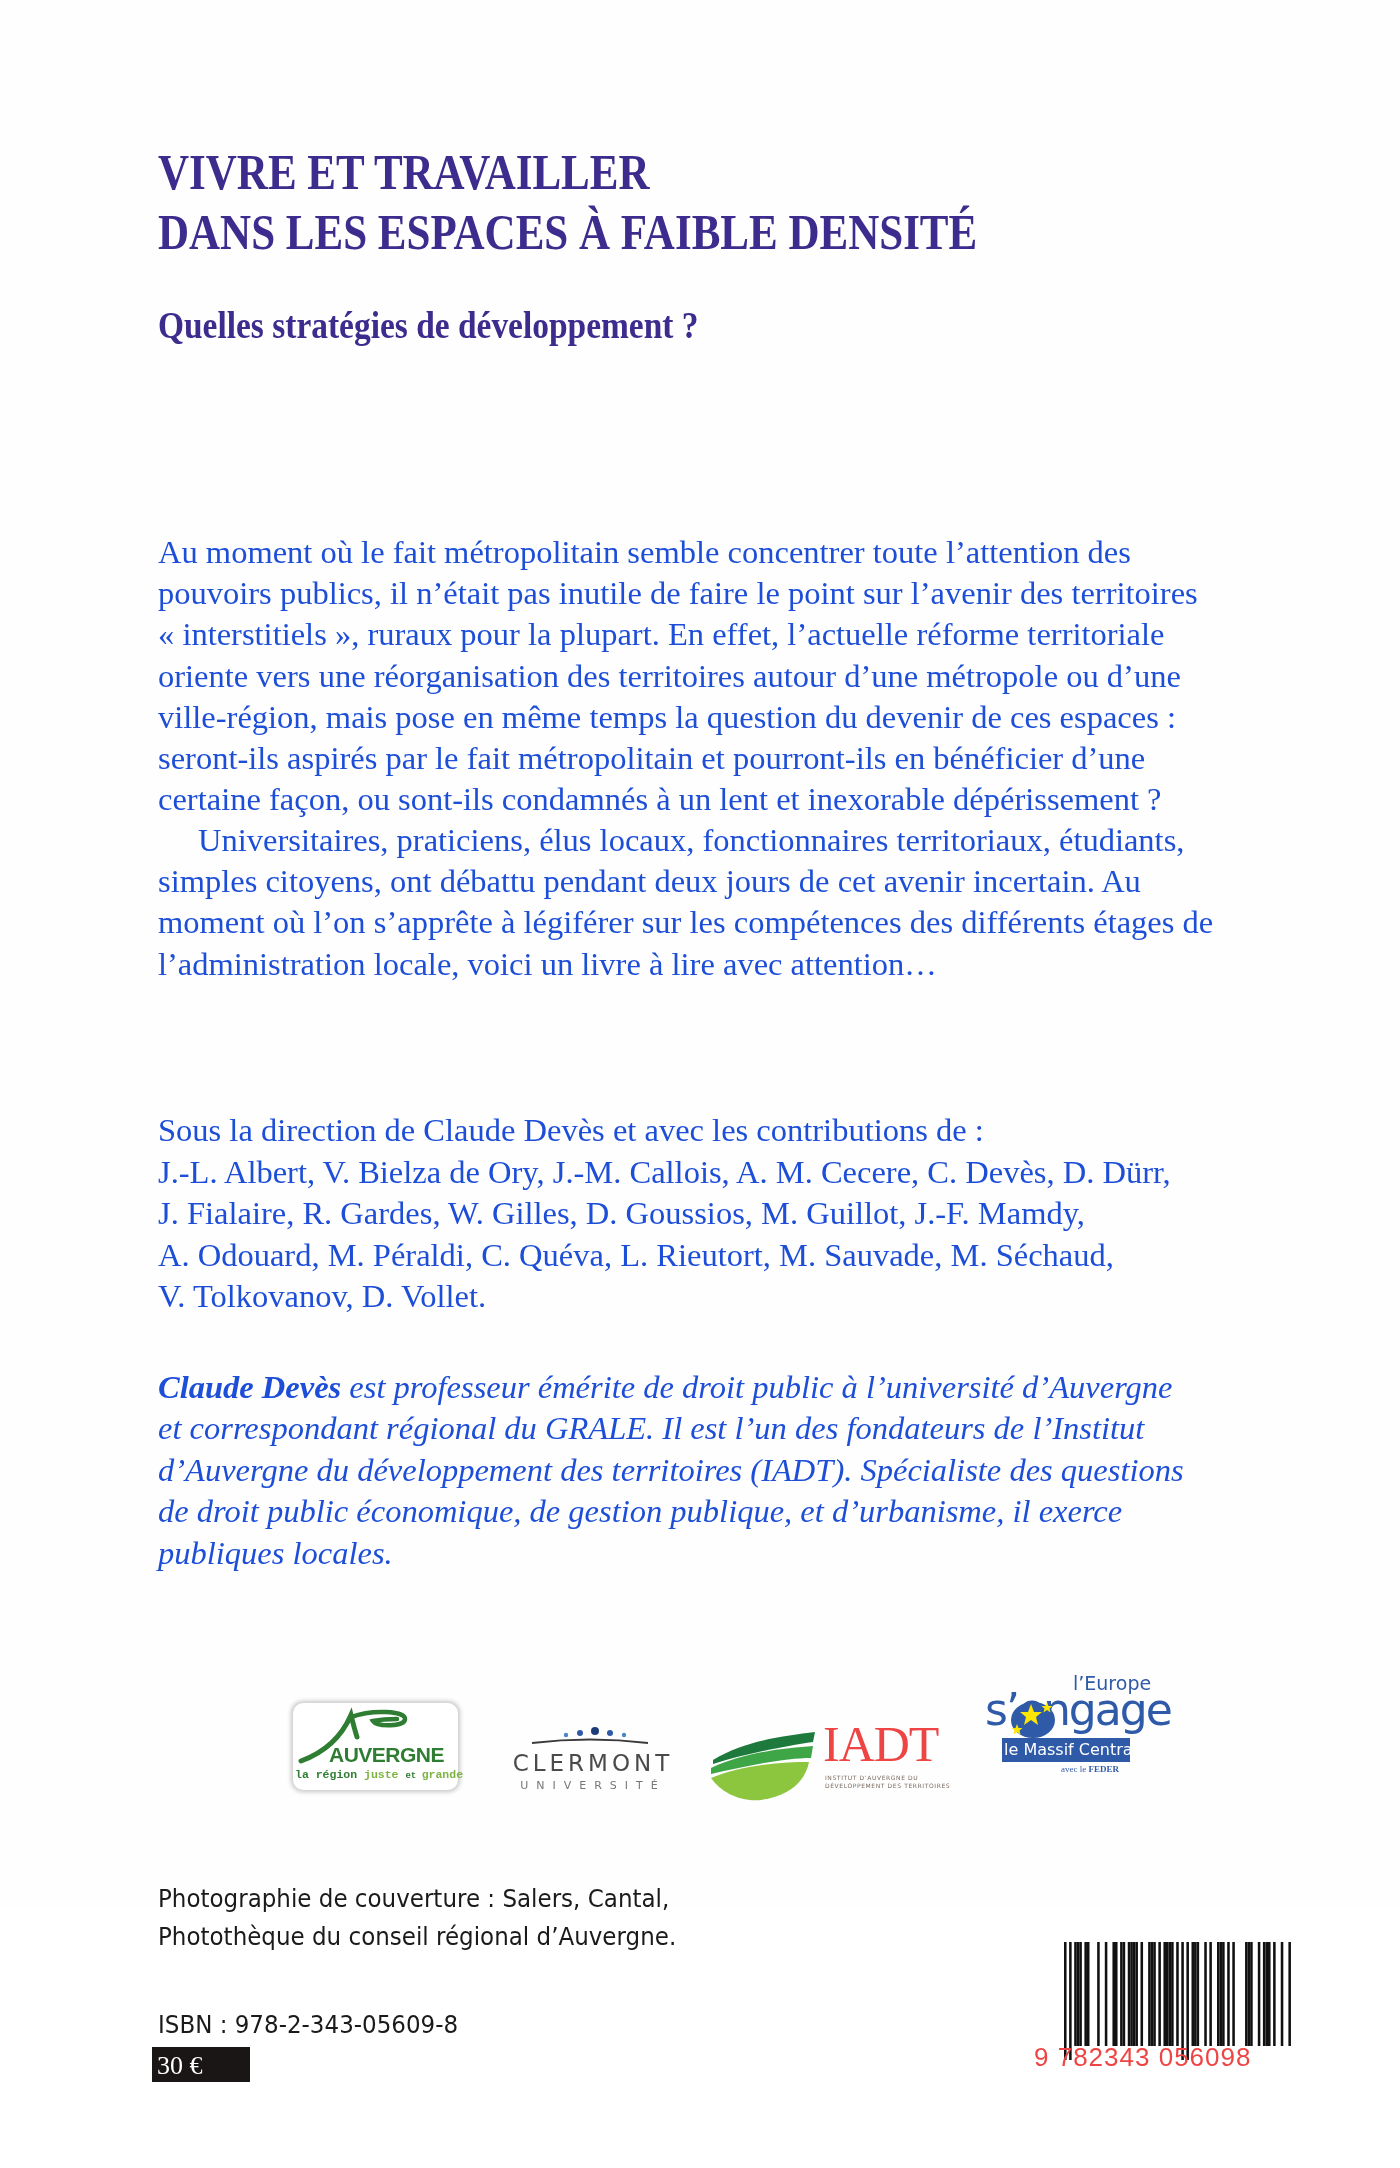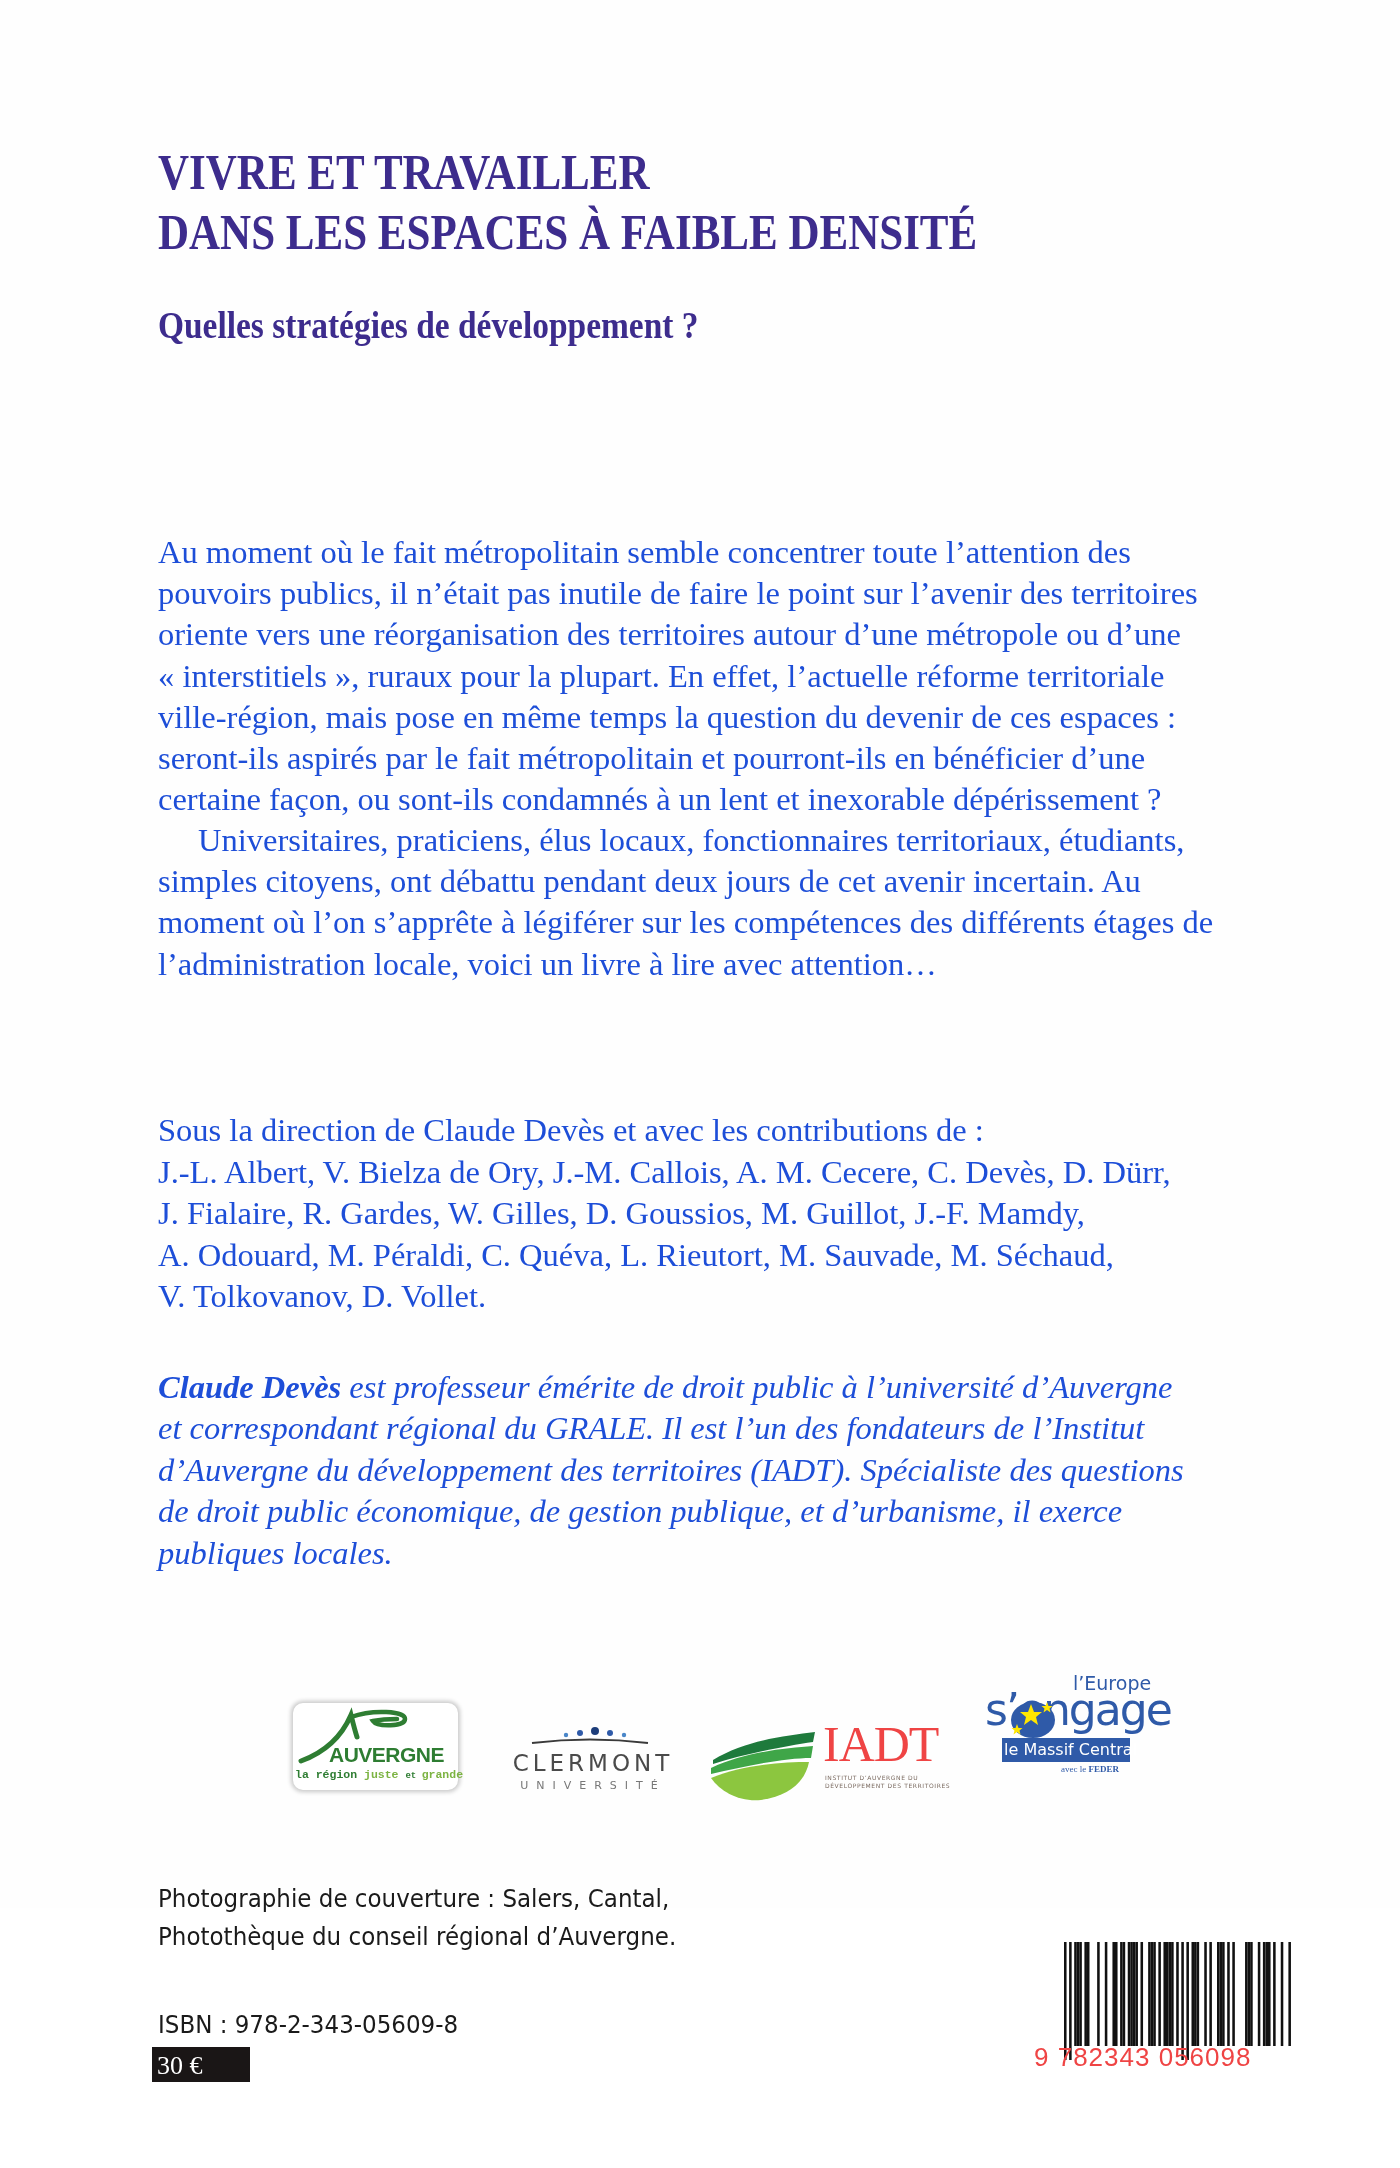--- a/index.html
+++ b/index.html
@@ -154,22 +154,22 @@
 
   <h1 class="title">
     <span>VIVRE ET TRAVAILLER</span>
     <span>DANS LES ESPACES À FAIBLE DENSITÉ</span>
   </h1>
   <h2 class="subtitle">Quelles stratégies de développement ?</h2>
 
   <div class="body-block para-1">
     <p>Au moment où le fait métropolitain semble concentrer toute l’attention des</p>
     <p>pouvoirs publics, il n’était pas inutile de faire le point sur l’avenir des territoires</p>
+    <p>« interstitiels », ruraux pour la plupart. En effet, l’actuelle réforme territoriale</p>
     <p>oriente vers une réorganisation des territoires autour d’une métropole ou d’une</p>
-    <p>« interstitiels », ruraux pour la plupart. En effet, l’actuelle réforme territoriale</p>
     <p>ville-région, mais pose en même temps la question du devenir de ces espaces :</p>
     <p>seront-ils aspirés par le fait métropolitain et pourront-ils en bénéficier d’une</p>
     <p>certaine façon, ou sont-ils condamnés à un lent et inexorable dépérissement ?</p>
   </div>
 
   <div class="body-block para-2">
     <p>Universitaires, praticiens, élus locaux, fonctionnaires territoriaux, étudiants,</p>
     <p style="text-indent:0">simples citoyens, ont débattu pendant deux jours de cet avenir incertain. Au</p>
     <p style="text-indent:0">moment où l’on s’apprête à légiférer sur les compétences des différents étages de</p>
     <p style="text-indent:0">l’administration locale, voici un livre à lire avec attention…</p>

